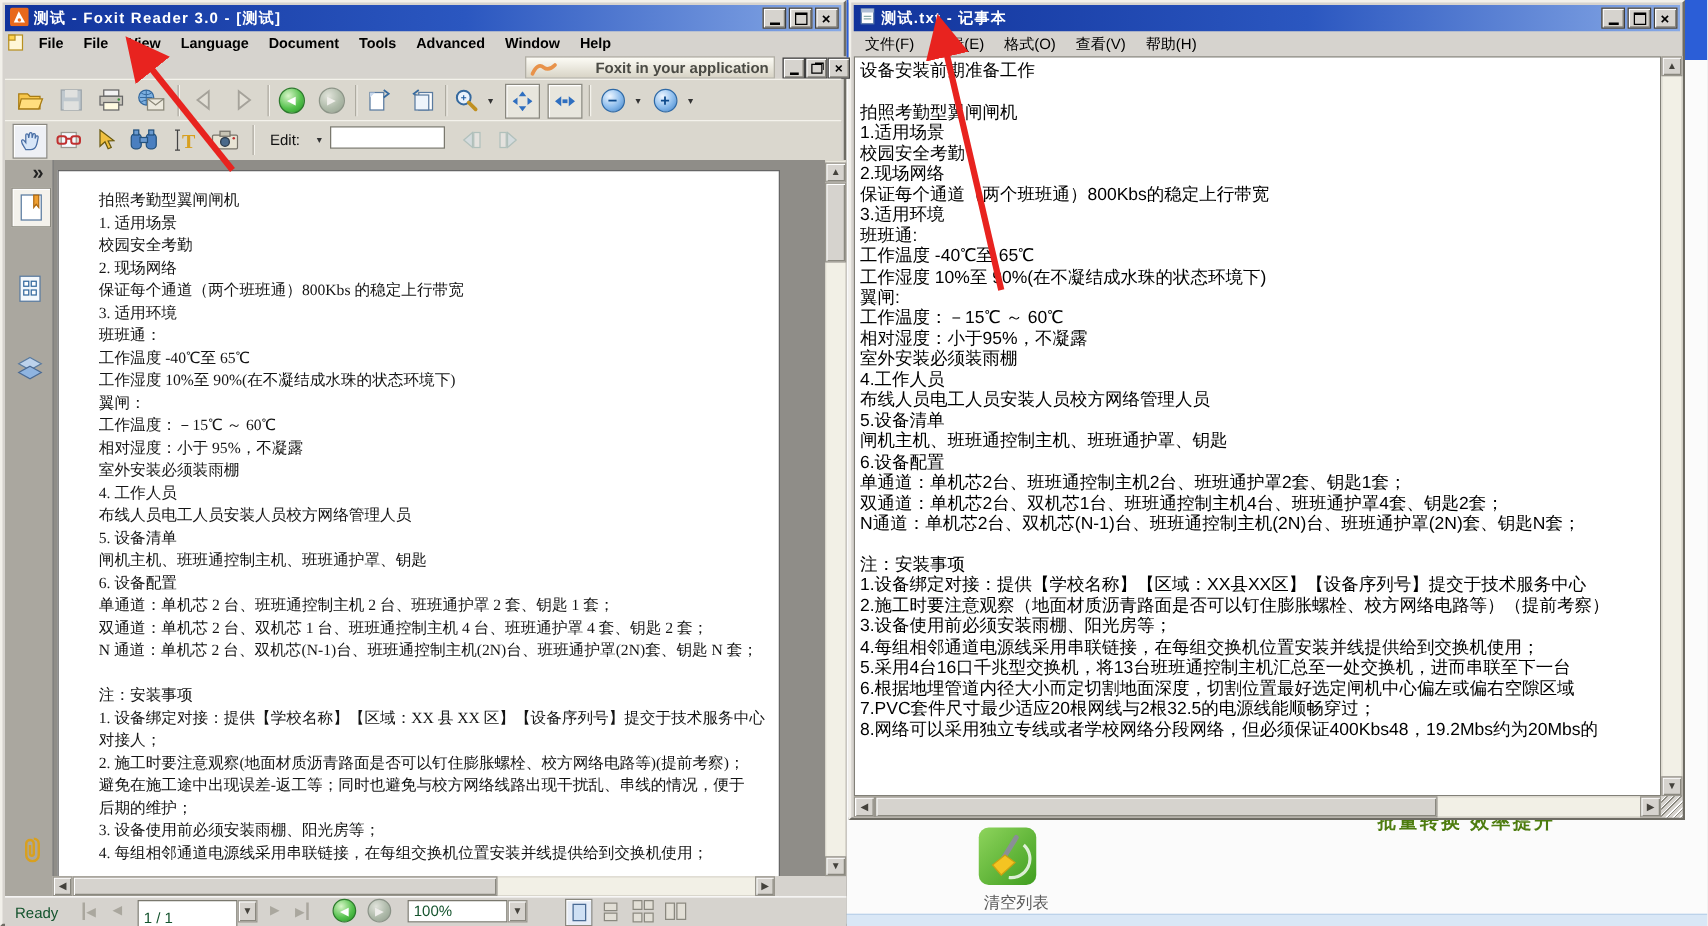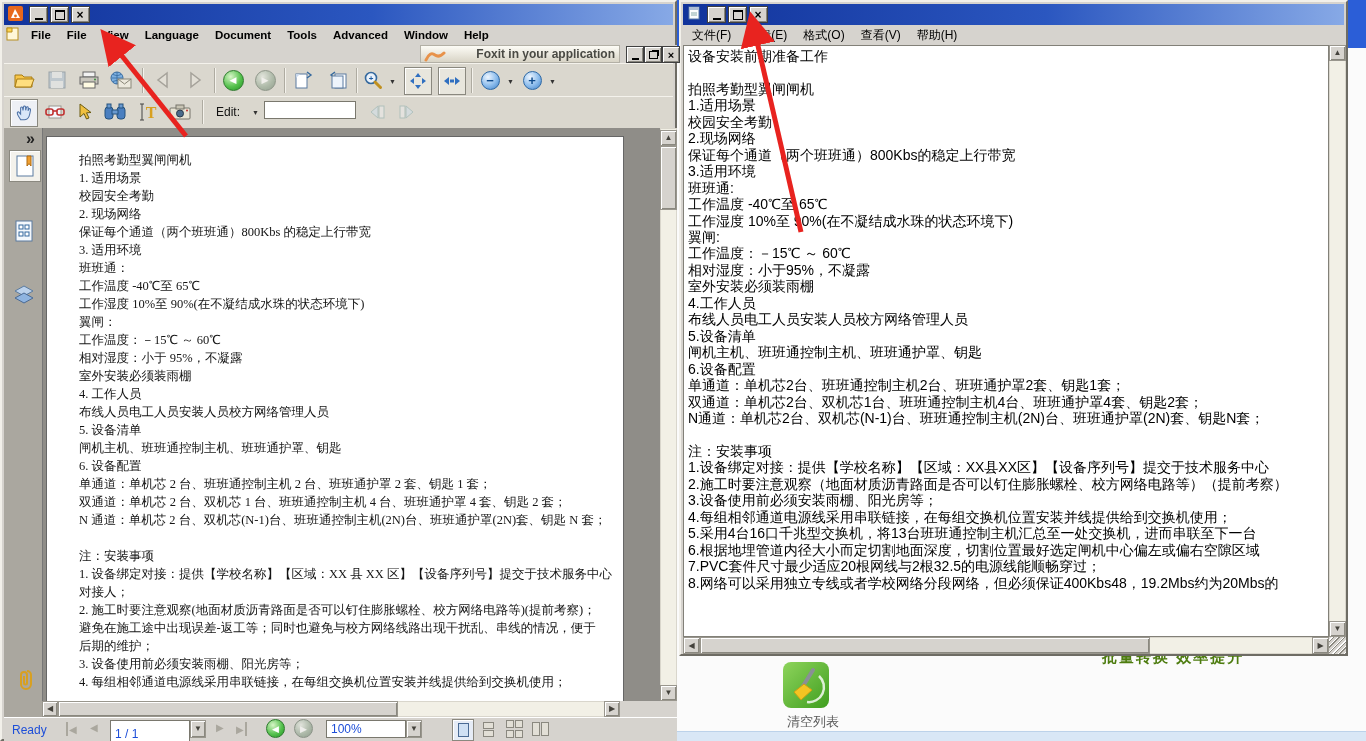--- a/index.html
+++ b/index.html
@@ -75,20 +75,21 @@
   <div class="win" style="left:679px;top:0;width:669px;height:656px">
     <div class="titlebar">
       <span style="margin:0 4px 0 2px;flex:none">
         <svg width="14" height="14" viewBox="0 0 14 14">
             <rect x="2" y="1" width="10" height="12" fill="#fdfdfd" stroke="#5b7aa8"></rect>
             <rect x="2" y="1" width="10" height="3" fill="#aebdd4"></rect>
             <line x1="4" y1="7" x2="10" y2="7" stroke="#8aa"></line>
             <line x1="4" y1="9" x2="10" y2="9" stroke="#8aa"></line>
           </svg>
       </span>
+      <span style="flex:1 1 auto;overflow:hidden;white-space:nowrap">测试.txt - 记事本</span>
       <span class="tb-ctrl">
           <span style="width:8px;border-bottom:2px solid #000;height:9px"></span>
         </span>
       <span class="tb-ctrl">
           <span style="width:8px;height:7px;border:1px solid #000;border-top-width:2px"></span>
         </span>
       <span class="tb-ctrl" style="font-size:12px;font-weight:bold;line-height:1">
           <span>×</span>
         </span>
     </div>
@@ -150,20 +151,21 @@
 
   <div class="win" style="left:0;top:0;width:677px;height:741px">
     <div class="titlebar">
       <span style="margin:0 4px 0 2px;flex:none">
         <svg width="15" height="15" viewBox="0 0 15 15">
             <rect width="15" height="15" rx="2" fill="#e8681c"></rect>
             <path d="M3 12 L7 3 L12 12 Z" fill="#fff"></path>
             <circle cx="7.5" cy="10" r="1.4" fill="#e8681c"></circle>
           </svg>
       </span>
+      <span style="flex:1 1 auto;overflow:hidden;white-space:nowrap">测试 - Foxit Reader 3.0 - [测试]</span>
       <span class="tb-ctrl">
           <span style="width:8px;border-bottom:2px solid #000;height:9px"></span>
         </span>
       <span class="tb-ctrl">
           <span style="width:8px;height:7px;border:1px solid #000;border-top-width:2px"></span>
         </span>
       <span class="tb-ctrl" style="font-size:12px;font-weight:bold;line-height:1">
           <span>×</span>
         </span>
     </div>
@@ -435,21 +437,21 @@
       <div class="sthumb" style="left:656px;top:18px;width:17px;height:64px"></div>
       <div class="sbtn g-dn" style="left:656px;top:557px;width:17px;height:16px"></div>
 
       <div class="strack" style="left:38px;top:573px;width:618px;height:16px"></div>
       <div class="sbtn g-lf" style="left:38px;top:573px;width:16px;height:16px"></div>
       <div class="sthumb" style="left:54px;top:573px;width:340px;height:16px"></div>
       <div class="sbtn g-rt" style="left:600px;top:573px;width:16px;height:16px"></div>
       <div class="abs" style="left:616px;top:573px;width:57px;height:16px;background:#d6d3ce"></div>
     </div>
 
-    <div class="abs" style="left:2px;top:715px;width:673px;height:24px;background:#d6d3ce;border-top:1px solid #fff;font-size:12px;color:#1d4ed8">
+    <div class="abs" style="left:2px;top:715px;width:673px;height:24px;background:#d6d3ce;border-top:1px solid #fff;font-size:12px;color:#14532d">
       <span class="abs" style="left:8px;top:5px">Ready</span>
       <span class="abs dis" style="left:62px;top:4px;border-left:2px solid #aaa79e;padding-left:1px"><span class="g-lf" style="font-size:10px"></span></span>
       <span class="abs dis g-lf" style="left:86px;top:4px;font-size:10px"></span>
       <span class="abs" style="left:106px;top:2px;width:80px;height:18px;background:#fff;border:1px solid #7a786e;display:flex;align-items:center;padding:13px 4px;box-sizing:border-box">
         <span style="flex:1">1 / 1</span>
       </span>
       <span class="sbtn g-dn" style="left:186px;top:2px;width:16px;height:18px"></span>
       <span class="abs dis g-rt" style="left:212px;top:4px;font-size:10px"></span>
       <span class="abs dis" style="left:232px;top:4px;border-right:2px solid #aaa79e;padding-right:1px"><span class="g-rt" style="font-size:10px"></span></span>
       <span class="abs" style="left:262px;top:1px">

